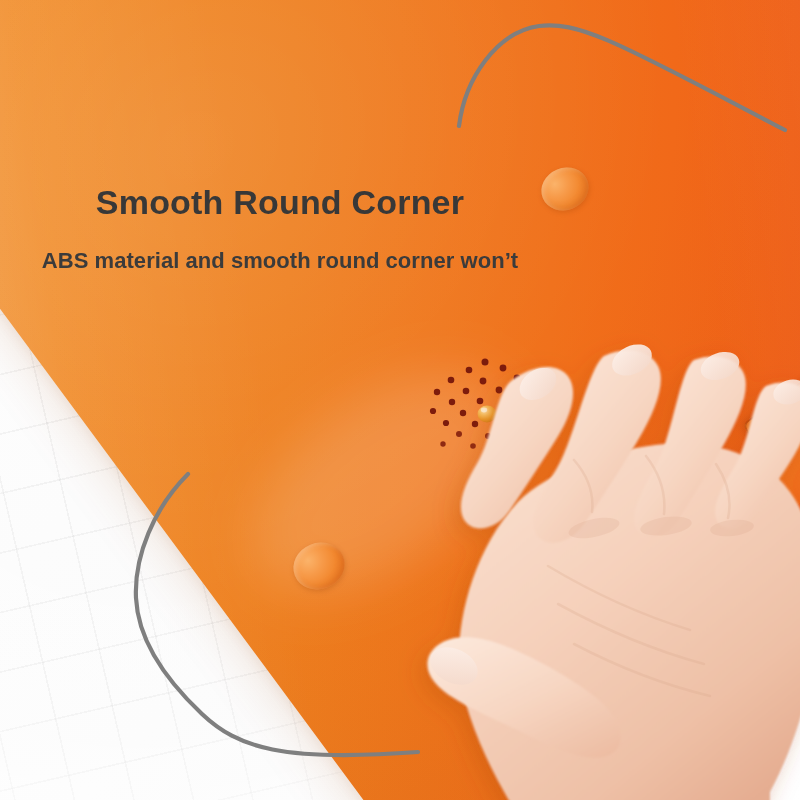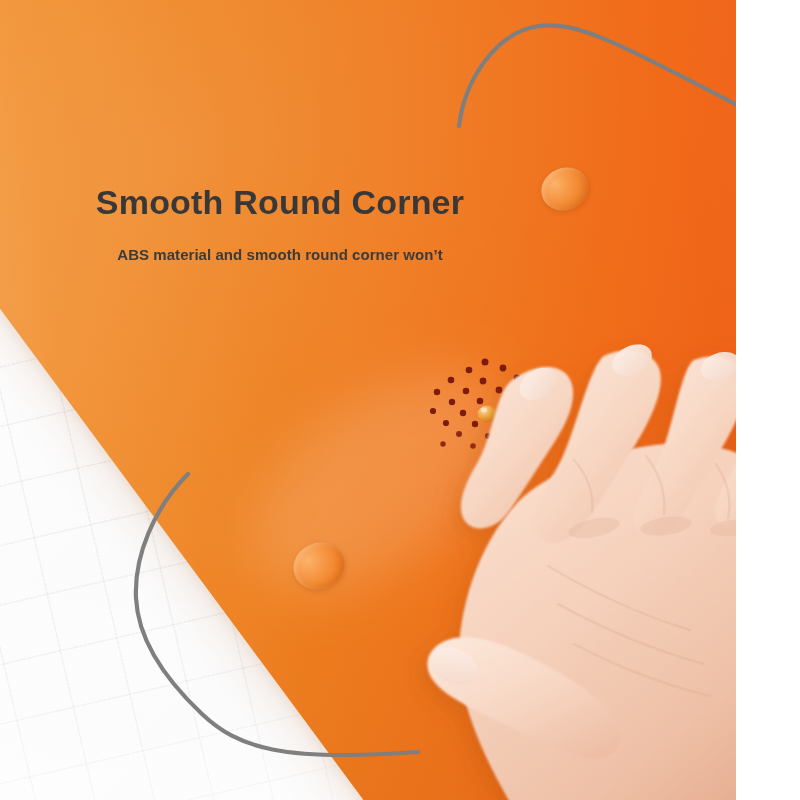--- a/index.html
+++ b/index.html
@@ -3,21 +3,21 @@
 <meta charset="utf-8">
 <title>Smooth Round Corner</title>
 <style>
   html, body {
     margin: 0;
     padding: 0;
     background: #ffffff;
   }
   #stage {
     position: relative;
-    width: 736px;
+    width: 800px;
     height: 800px;
     overflow: hidden;
     background: #fdfdfd;
     font-family: "Liberation Sans", sans-serif;
     -webkit-font-smoothing: antialiased;
   }
 
   
   .bg-base {
     position: absolute;
@@ -217,21 +217,21 @@
     margin: 0;
     font-size: 34px;
     font-weight: bold;
     color: #383838;
     letter-spacing: 0.2px;
     line-height: 1.16;
     white-space: nowrap;
   }
   .caption-sub {
     margin: 22px 0 0 0;
-    font-size: 15px;
+    font-size: 22px;
     font-weight: bold;
     color: #3b3b3b;
     line-height: 1.52;
     letter-spacing: 0.05px;
   }
   .caption-sub span { display: block; }
 </style>
 </head>
 <body>
 

